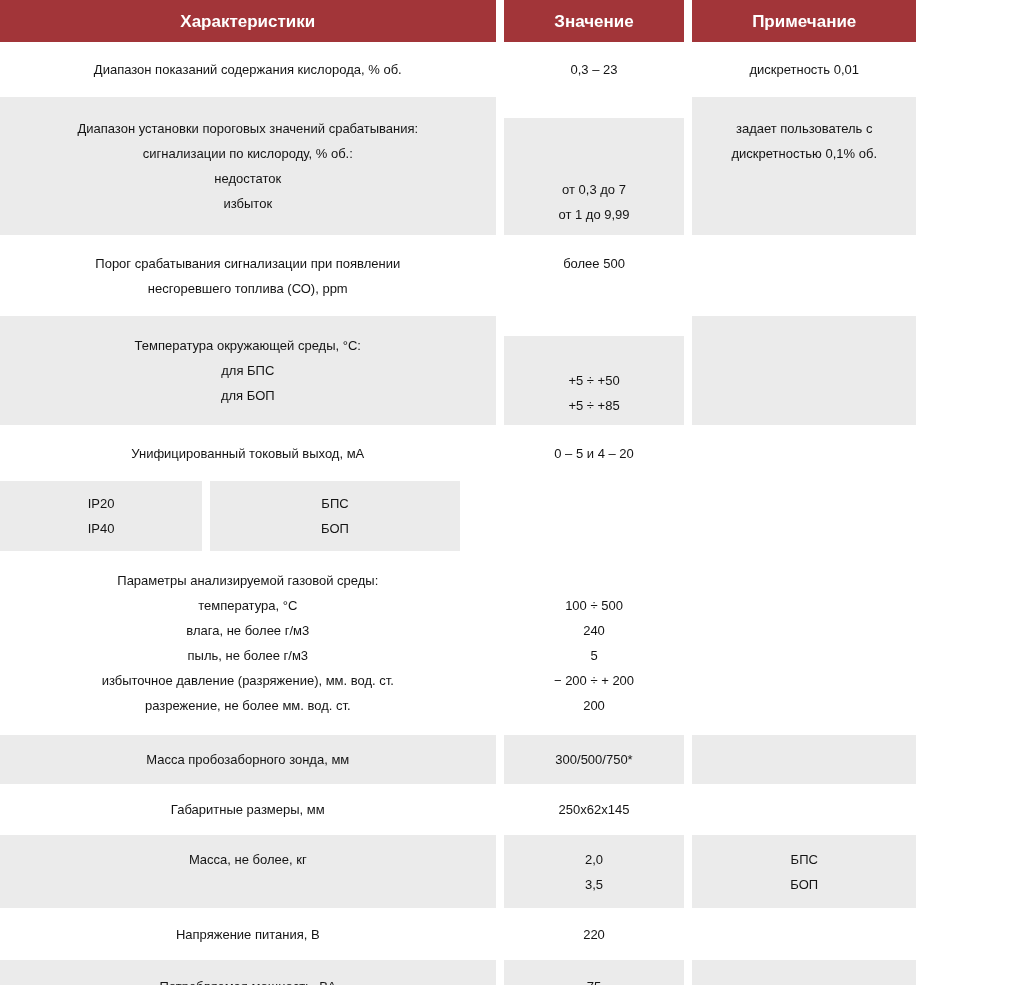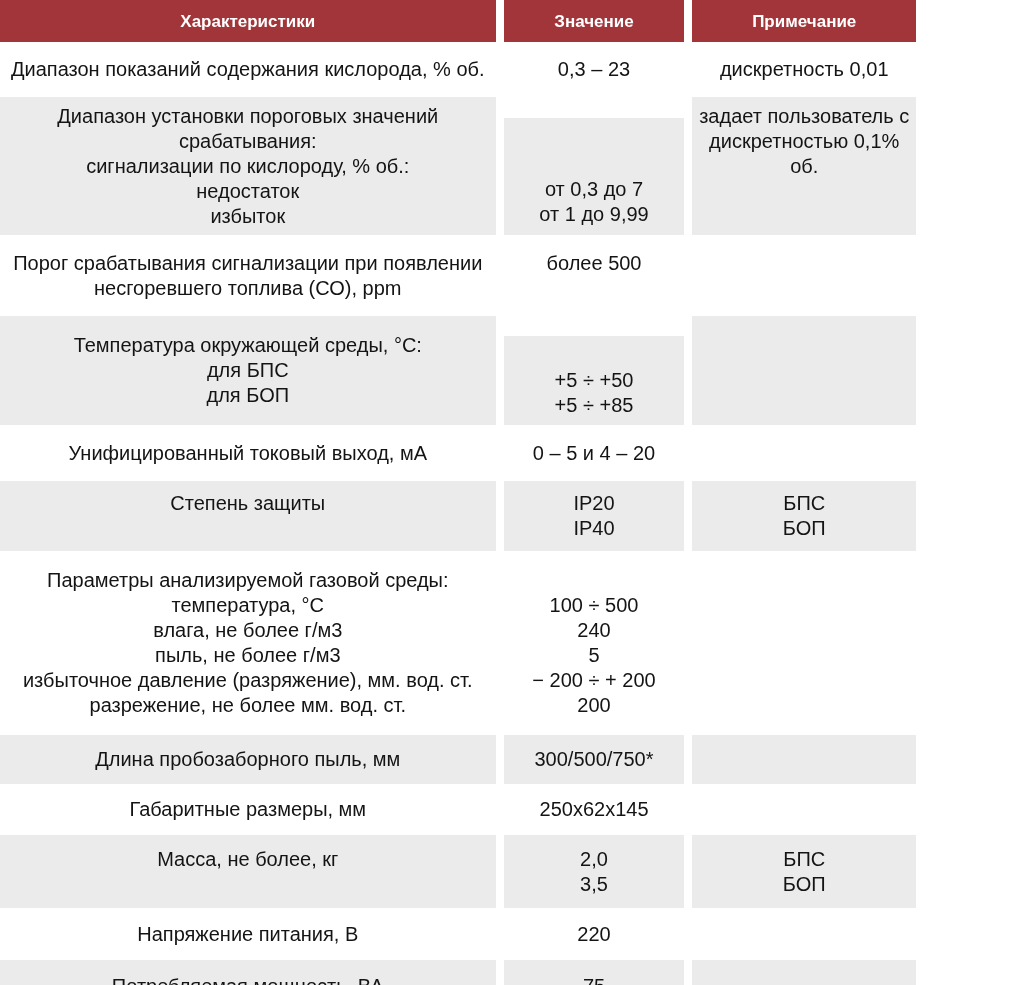--- a/index.html
+++ b/index.html
@@ -20,21 +20,21 @@
     display: flex;
     column-gap: 8px;
     background: #ffffff;
   }
   .cell {
     display: flex;
     flex-direction: column;
     justify-content: center;
     align-items: center;
     text-align: center;
-    font-size: 20px;
+    font-size: 13px;
     line-height: 25px;
     box-sizing: border-box;
     padding: 2px 6px;
   }
   .col1 { width: 556px; }
   .col2 { width: 202px; }
   .col3 { width: 250px; }
   .cell.alt { background: var(--alt-bg, #ebebeb); }
   .row.header .cell {
     background: var(--header-bg, #a23539);
@@ -117,24 +117,20 @@
       <div class="row">
         <div class="cell col1" style="min-height: 56px;">
           <div class="line">Унифицированный токовый выход, мА</div>
         </div>
         <div class="cell col2" style="min-height: 56px;">
           <div class="line">0 – 5 и 4 – 20</div>
         </div>
         <div class="cell col3" style="min-height: 56px;"></div>
       </div>
       <div class="row">
-        <div class="cell col1 alt" style="min-height: 70px;">
-          <div class="line">Степень защиты</div>
-          <div class="line"></div>
-        </div>
         <div class="cell col2 alt" style="min-height: 70px;">
           <div class="line">IP20</div>
           <div class="line">IP40</div>
         </div>
         <div class="cell col3 alt" style="min-height: 70px;">
           <div class="line">БПС</div>
           <div class="line">БОП</div>
         </div>
       </div>
       <div class="row">
@@ -151,21 +147,21 @@
           <div class="line">100 ÷ 500</div>
           <div class="line">240</div>
           <div class="line">5</div>
           <div class="line">− 200 ÷ + 200</div>
           <div class="line">200</div>
         </div>
         <div class="cell col3" style="min-height: 184px;"></div>
       </div>
       <div class="row">
         <div class="cell col1 alt" style="min-height: 49px;">
-          <div class="line">Длина пробозаборного пыль, мм</div>
+          <div class="line">Масса пробозаборного зонда, мм</div>
         </div>
         <div class="cell col2 alt" style="min-height: 49px;">
           <div class="line">300/500/750*</div>
         </div>
         <div class="cell col3 alt" style="min-height: 49px;"></div>
       </div>
       <div class="row">
         <div class="cell col1" style="min-height: 51px;">
           <div class="line">Габаритные размеры, мм</div>
         </div>

